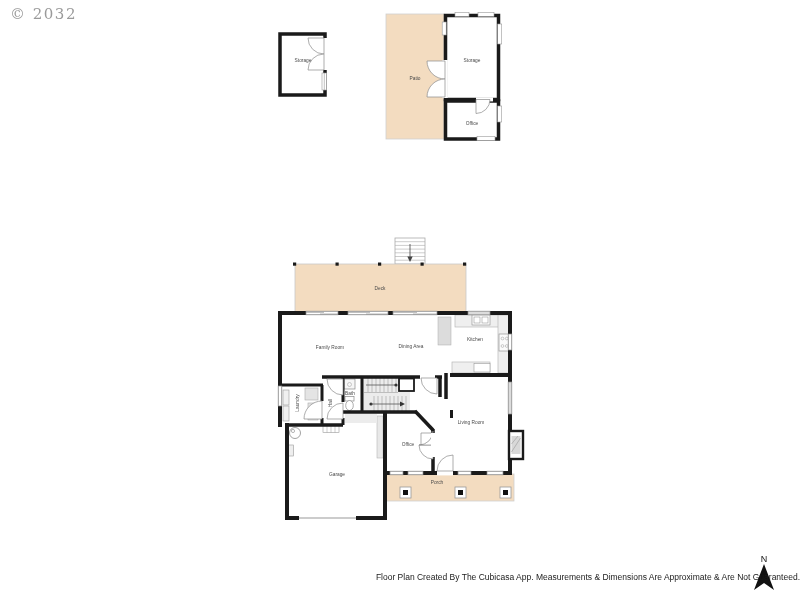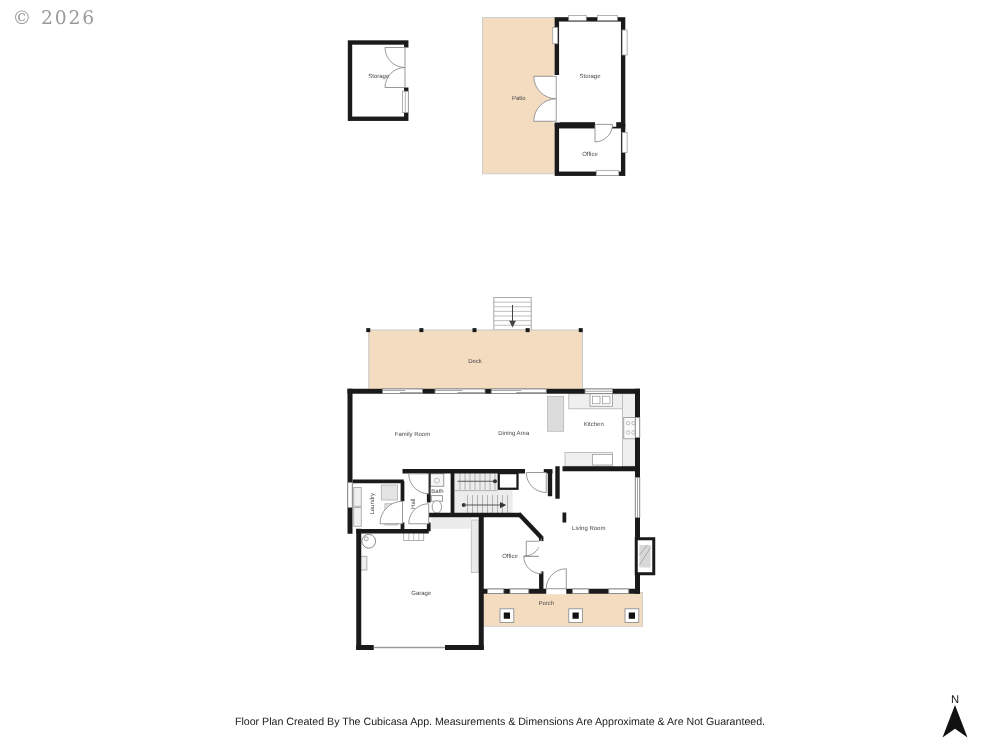--- a/index.html
+++ b/index.html
@@ -1,27 +1,27 @@
 <!DOCTYPE html>
 <html style="--wall: #1a1a1a; --outdoor: #f3dcc0; --fixture: #efefef; --label: #4a4a4a; --hatch: #d8d8d8;"><head>
 <meta charset="utf-8">
 <style>
   html,body{margin:0;padding:0;background:#ffffff;width:800px;height:600px;overflow:hidden;}
   #canvas{position:relative;width:800px;height:600px;background:#fff;font-family:"Liberation Sans",sans-serif;}
   #watermark{position:absolute;left:10px;top:5px;font-family:"DejaVu Serif",serif;font-size:15px;letter-spacing:1.5px;color:#9a9a9a;}
-  #disclaimer{position:absolute;left:0;top:572px;width:800px;text-align:center;font-size:8.5px;color:#1b1b1b;}
+  #disclaimer{position:absolute;left:0;top:572px;width:800px;text-align:right;font-size:8.5px;color:#1b1b1b;}
   .room-label{font-size:4.8px;fill:var(--label,#4a4a4a);text-anchor:middle;font-family:"Liberation Sans",sans-serif;}
   svg{position:absolute;left:0;top:0;}
 </style>
 </head>
 <body>
 
 <div id="canvas">
 
-  <div id="watermark">© 2026</div>
+  <div id="watermark">© 2032</div>
 
   <svg width="800" height="600" viewBox="0 0 800 600">
 
     <g>
       <rect x="280" y="34" width="45" height="61" fill="#ffffff" stroke="var(--wall,#1a1a1a)" stroke-width="3.5"></rect>
 
       <rect x="321.8" y="38" width="5.4" height="32" fill="#ffffff"></rect>
       <path d="M324,38 L324,54 A16 16 0 0 1 308,38 Z" fill="#ffffff" stroke="#8a8a8a" stroke-width="0.7"></path>
       <path d="M324,70 L324,54 A16 16 0 0 0 308,70 Z" fill="#ffffff" stroke="#8a8a8a" stroke-width="0.7"></path>
 

